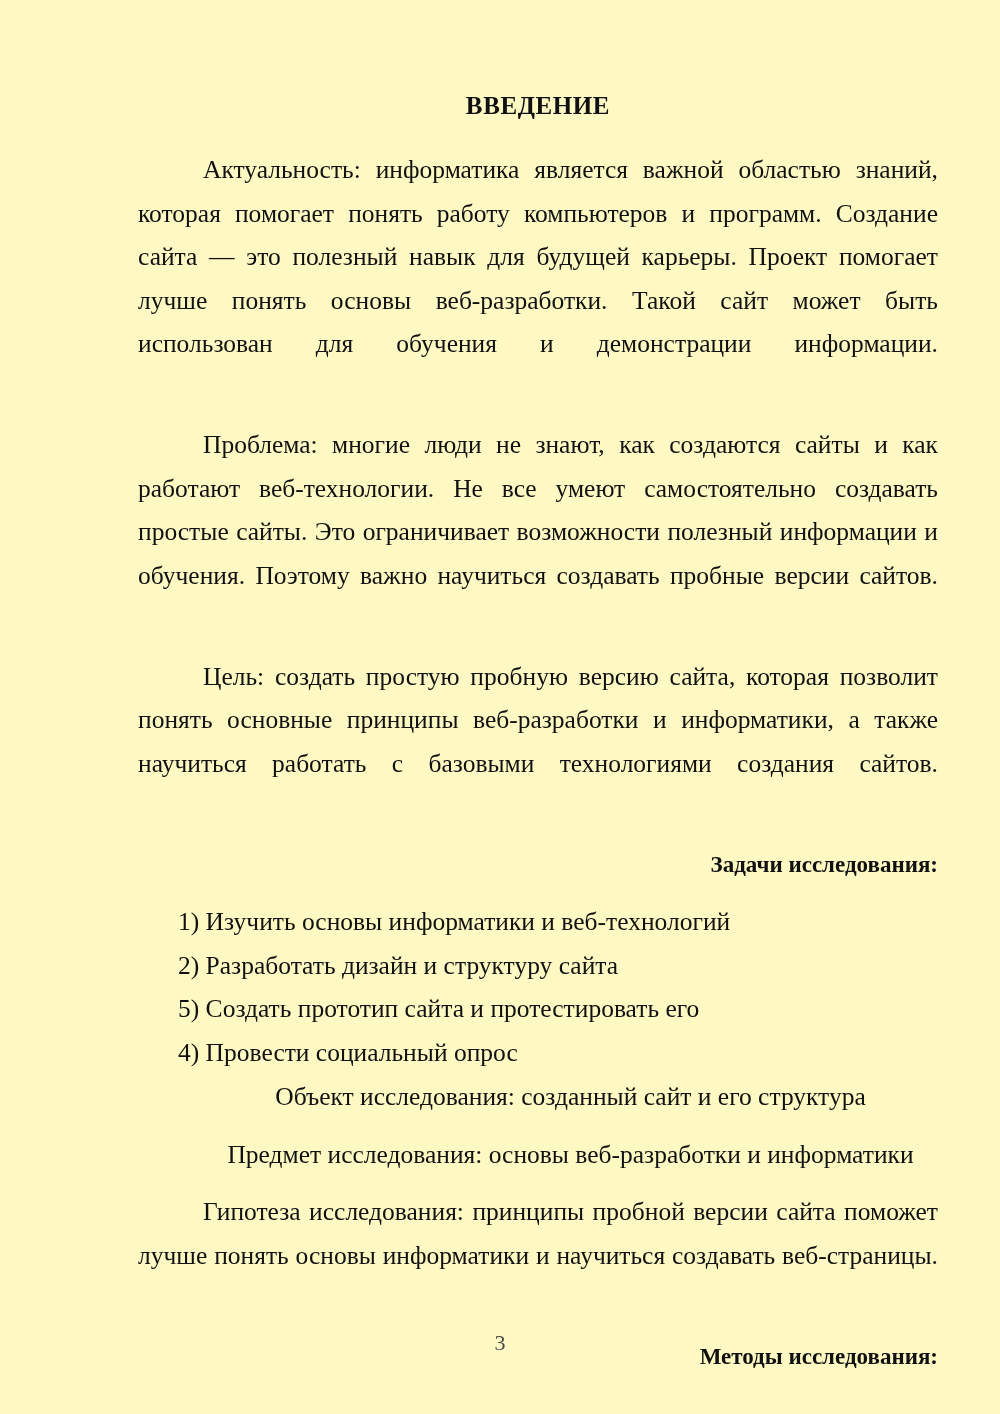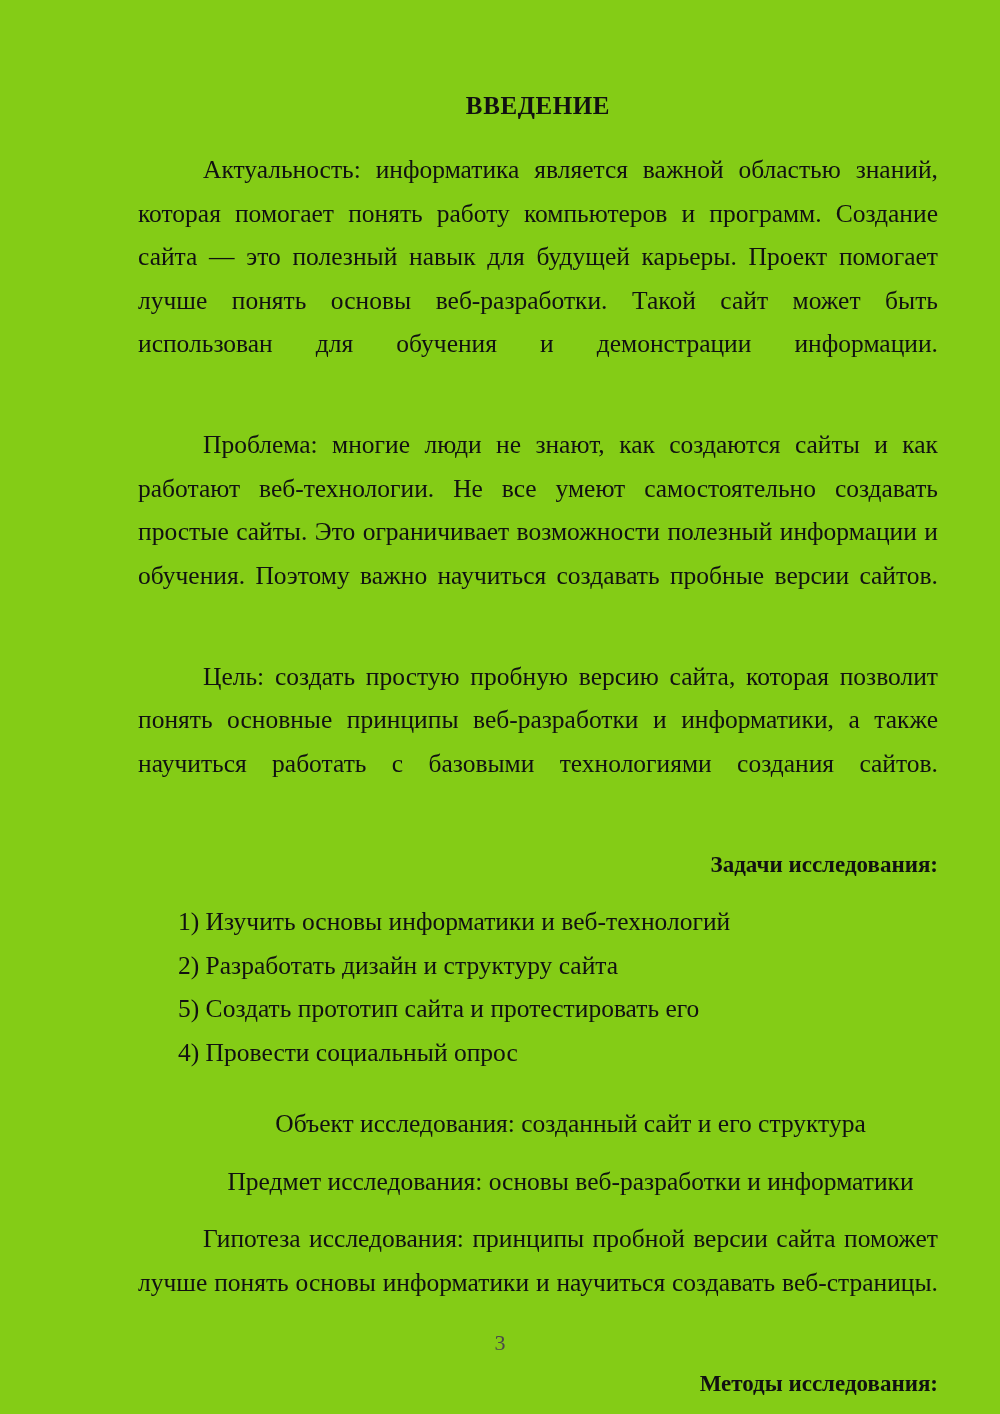--- a/index.html
+++ b/index.html
@@ -6,21 +6,21 @@
   html, body {
     margin: 0;
     padding: 0;
     background: #ffffff;
   }
   .page {
     position: relative;
     width: 1000px;
     height: 1414px;
     margin: 0 auto;
-    background: #84cc16;
+    background: #fef9c3;
     overflow: hidden;
     font-family: "Liberation Serif", "DejaVu Serif", serif;
     color: #111111;
     box-sizing: border-box;
   }
 
   .content {
     position: absolute;
     left: 138px;
     top: 84px;
@@ -60,21 +60,21 @@
     line-height: 43.5px;
     text-align: right;
     margin: 0 0 14px 0;
     padding-left: 65px;
     white-space: nowrap;
     font-weight: bold;
   }
 
   .list {
     list-style: none;
-    margin: 0 0 28px 0;
+    margin: 0 0 1px 0;
     padding: 0;
   }
   .list-item {
     font-size: 25.5px;
     line-height: 43.5px;
     padding-left: 40px;
     text-align: left;
     white-space: nowrap;
   }
 

